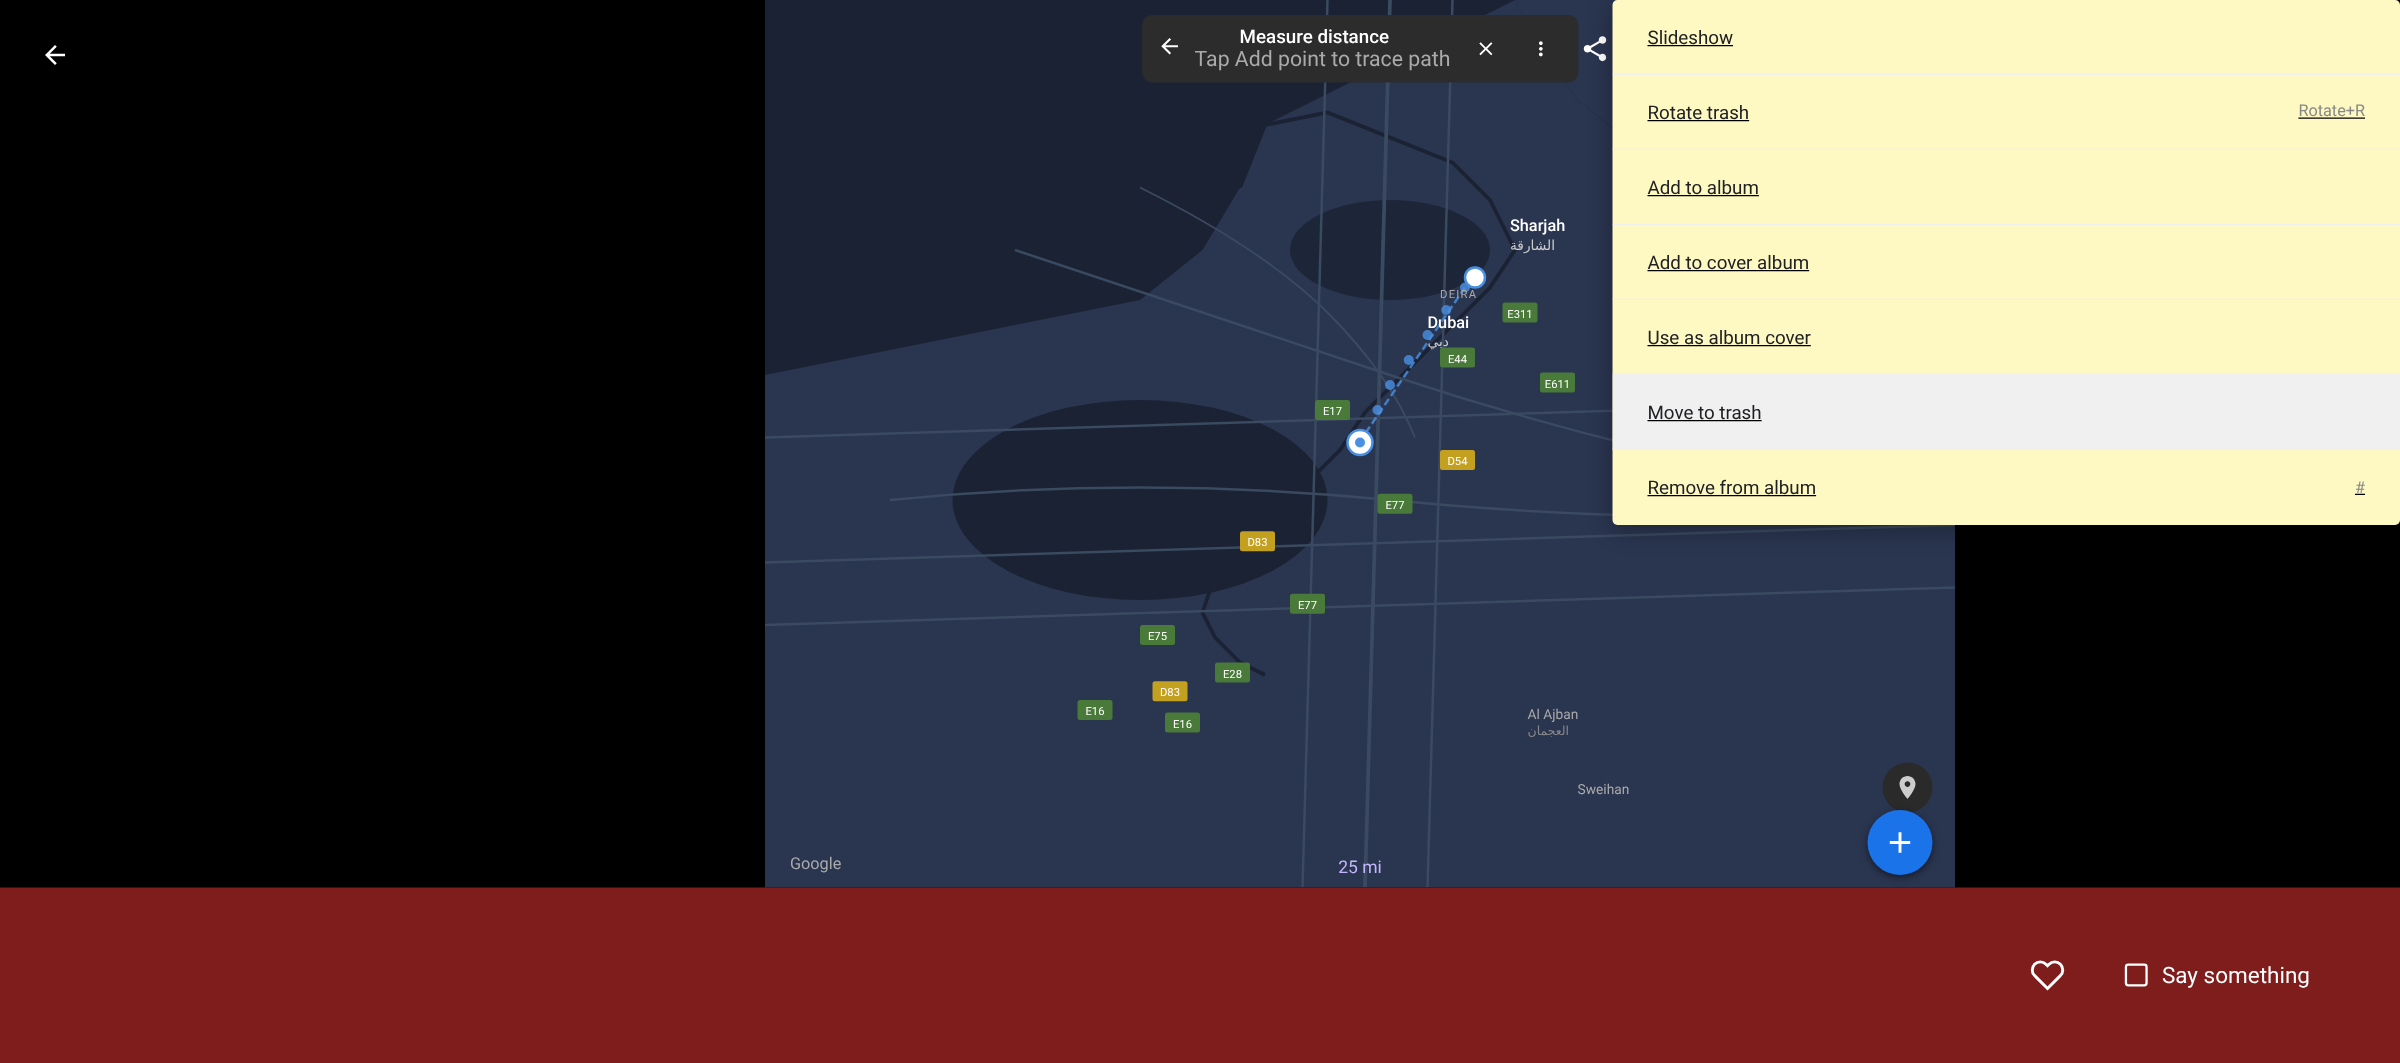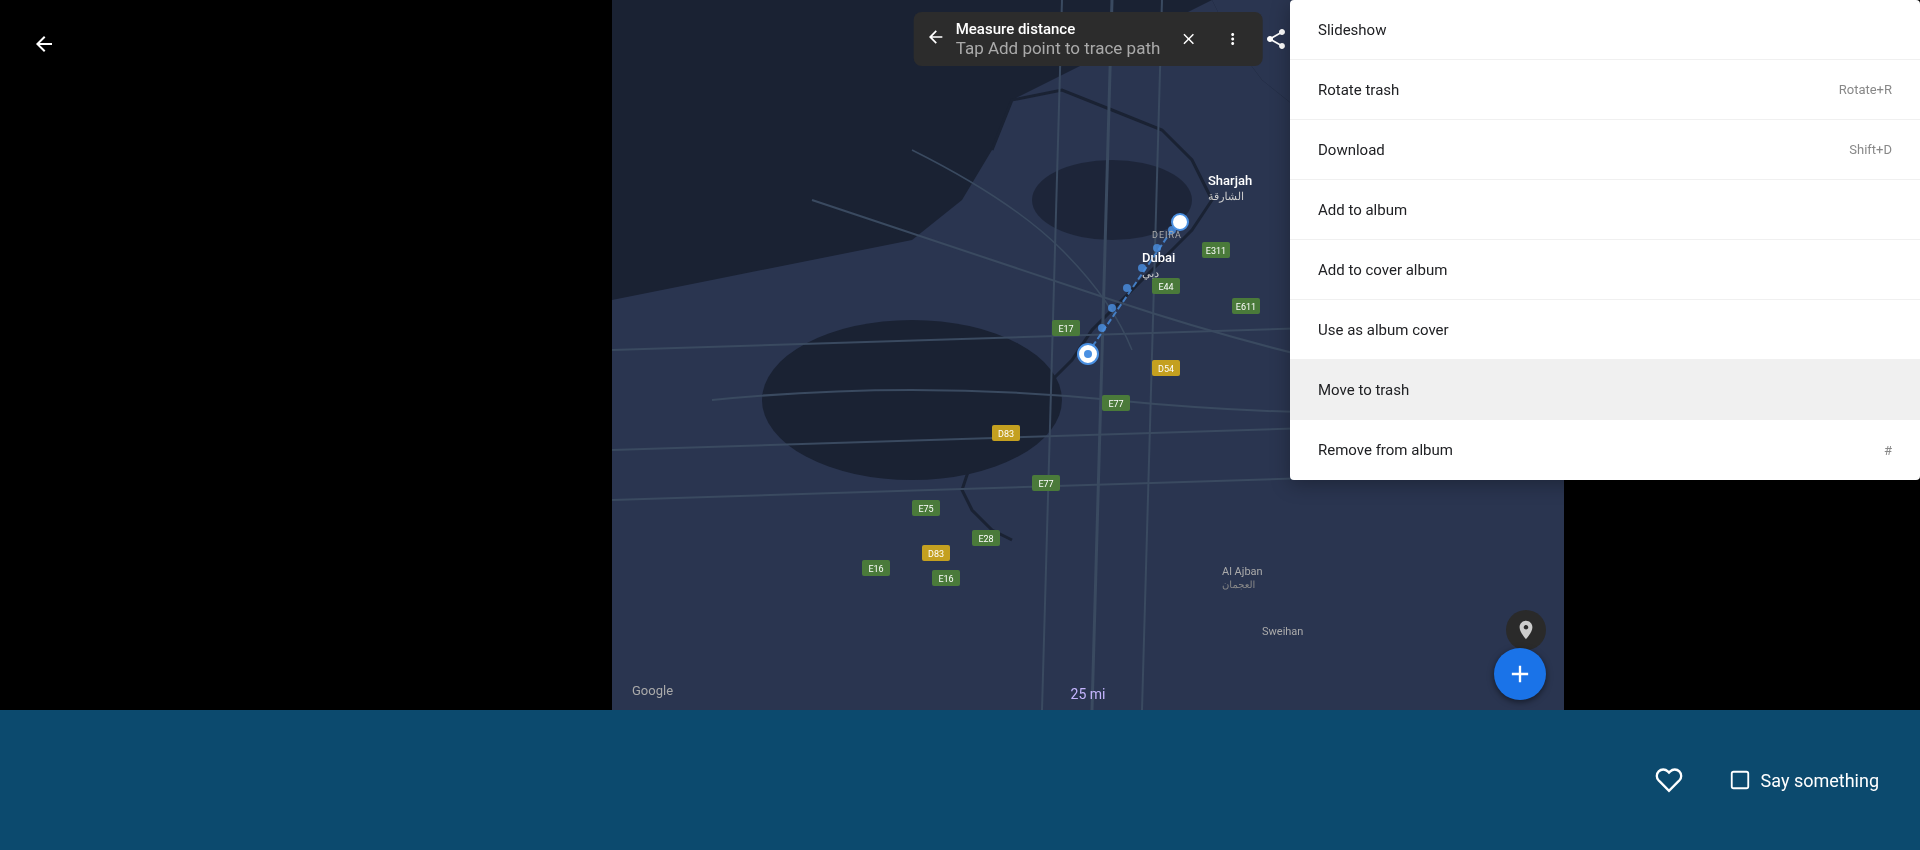--- a/index.html
+++ b/index.html
@@ -76,20 +76,21 @@
       cursor: pointer;
       font-size: 20px;
     }
     .map-toolbar .toolbar-content {
       flex: 1;
     }
     .map-toolbar .toolbar-title {
       font-size: 15px;
       font-weight: 500;
       color: #fff;
+      margin-left: 36px;
     }
     .map-toolbar .toolbar-subtitle {
       font-size: 17px;
       color: #aaa;
     }
     .map-toolbar .toolbar-actions {
       display: flex;
       gap: 8px;
       align-items: center;
     }
@@ -177,25 +178,25 @@
       height: 100%;
     }
 
     
     .bottom-bar {
       position: absolute;
       bottom: 0;
       left: 0;
       right: 0;
       height: 140px;
-      background: #0c4a6e;
+      background: #7f1d1d;
       display: flex;
       align-items: center;
       justify-content: flex-end;
-      padding: 0 25px;
+      padding: 0 56px;
       gap: 20px;
     }
     .like-btn {
       color: #fff;
       font-size: 26px;
       cursor: pointer;
       display: flex;
       align-items: center;
       justify-content: center;
       width: 48px;
@@ -215,25 +216,26 @@
       padding: 8px 16px;
       border-radius: 24px;
     }
 
     
     .context-menu {
       position: absolute;
       top: 0;
       right: 0;
       width: 630px;
-      background: #ffffff;
+      background: #fef9c3;
       border-radius: 4px;
       box-shadow: 0 4px 20px rgba(0,0,0,0.3);
       z-index: 100;
       overflow: hidden;
+      text-decoration: underline;
     }
     .context-menu-item {
       display: flex;
       align-items: center;
       justify-content: space-between;
       padding: 18px 28px;
       font-size: 15px;
       color: #202124;
       cursor: pointer;
       border-bottom: 1px solid #f0f0f0;
@@ -395,24 +397,20 @@
 <div class="context-menu">
   <div class="context-menu-item">
     <span>Slideshow</span>
     <span class="shortcut-key"></span>
   </div>
   <div class="context-menu-item">
     <span>Rotate trash</span>
     <span class="shortcut-key">Rotate+R</span>
   </div>
   <div class="context-menu-item">
-    <span>Download</span>
-    <span class="shortcut-key">Shift+D</span>
-  </div>
-  <div class="context-menu-item">
     <span>Add to album</span>
     <span class="shortcut-key"></span>
   </div>
   <div class="context-menu-item">
     <span>Add to cover album</span>
     <span class="shortcut-key"></span>
   </div>
   <div class="context-menu-item">
     <span>Use as album cover</span>
     <span class="shortcut-key"></span>

